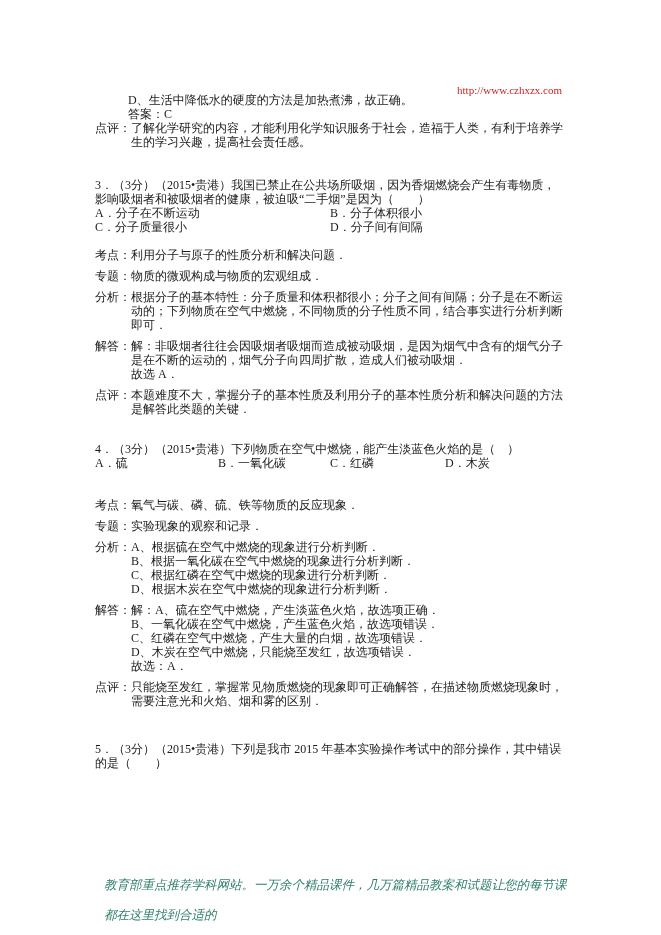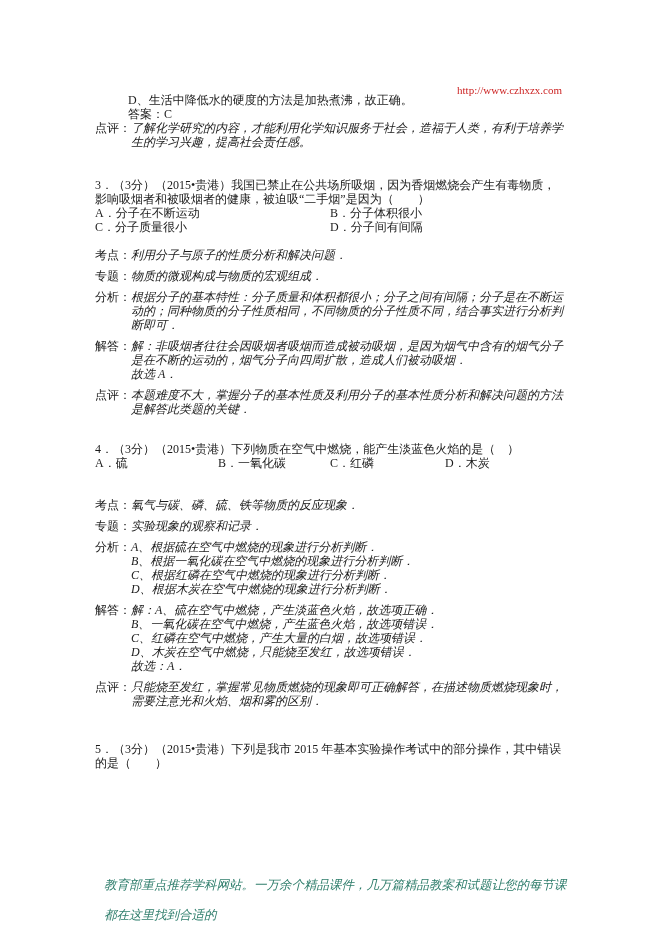--- a/index.html
+++ b/index.html
@@ -49,21 +49,21 @@
     position: absolute;
     left: 95px; top: 93px;
     width: 470px;
     font-size: 12px;
     line-height: 14px;
   }
   .indented { margin-left: 33px; }
   .stem { white-space: pre-line; }
   .labeled { display: flex; margin-bottom: 7px; }
   .labeled .lbl { flex: 0 0 33px; white-space: nowrap; }
-  .labeled .txt { flex: 1 1 auto; white-space: pre-line; font-style: italic; }
+  .labeled .txt { flex: 1 1 auto; white-space: pre-line; }
   .options-2col {
     display: grid;
     grid-template-columns: 235px 1fr;
   }
   .options-row {
     display: grid;
     grid-template-columns: 123px 112px 115px 1fr;
   }
   .q3-section { margin-top: 29px; }
   .q4-section { margin-top: 26px; }
@@ -115,21 +115,21 @@
         <div class="labeled">
           <span class="lbl">考点：</span>
           <div class="txt">利用分子与原子的性质分析和解决问题．</div>
         </div>
         <div class="labeled">
           <span class="lbl">专题：</span>
           <div class="txt">物质的微观构成与物质的宏观组成．</div>
         </div>
         <div class="labeled">
           <span class="lbl">分析：</span>
-          <div class="txt">根据分子的基本特性：分子质量和体积都很小；分子之间有间隔；分子是在不断运动的；同种物质的分子性质相同，不同物质的分子性质不同，结合事实进行分析判断即可．</div>
+          <div class="txt">根据分子的基本特性：分子质量和体积都很小；分子之间有间隔；分子是在不断运动的；下列物质在空气中燃烧，不同物质的分子性质不同，结合事实进行分析判断即可．</div>
         </div>
         <div class="labeled">
           <span class="lbl">解答：</span>
           <div class="txt">解：非吸烟者往往会因吸烟者吸烟而造成被动吸烟，是因为烟气中含有的烟气分子是在不断的运动的，烟气分子向四周扩散，造成人们被动吸烟．
 故选 A．</div>
         </div>
         <div class="labeled">
           <span class="lbl">点评：</span>
           <div class="txt">本题难度不大，掌握分子的基本性质及利用分子的基本性质分析和解决问题的方法是解答此类题的关键．</div>
         </div>

